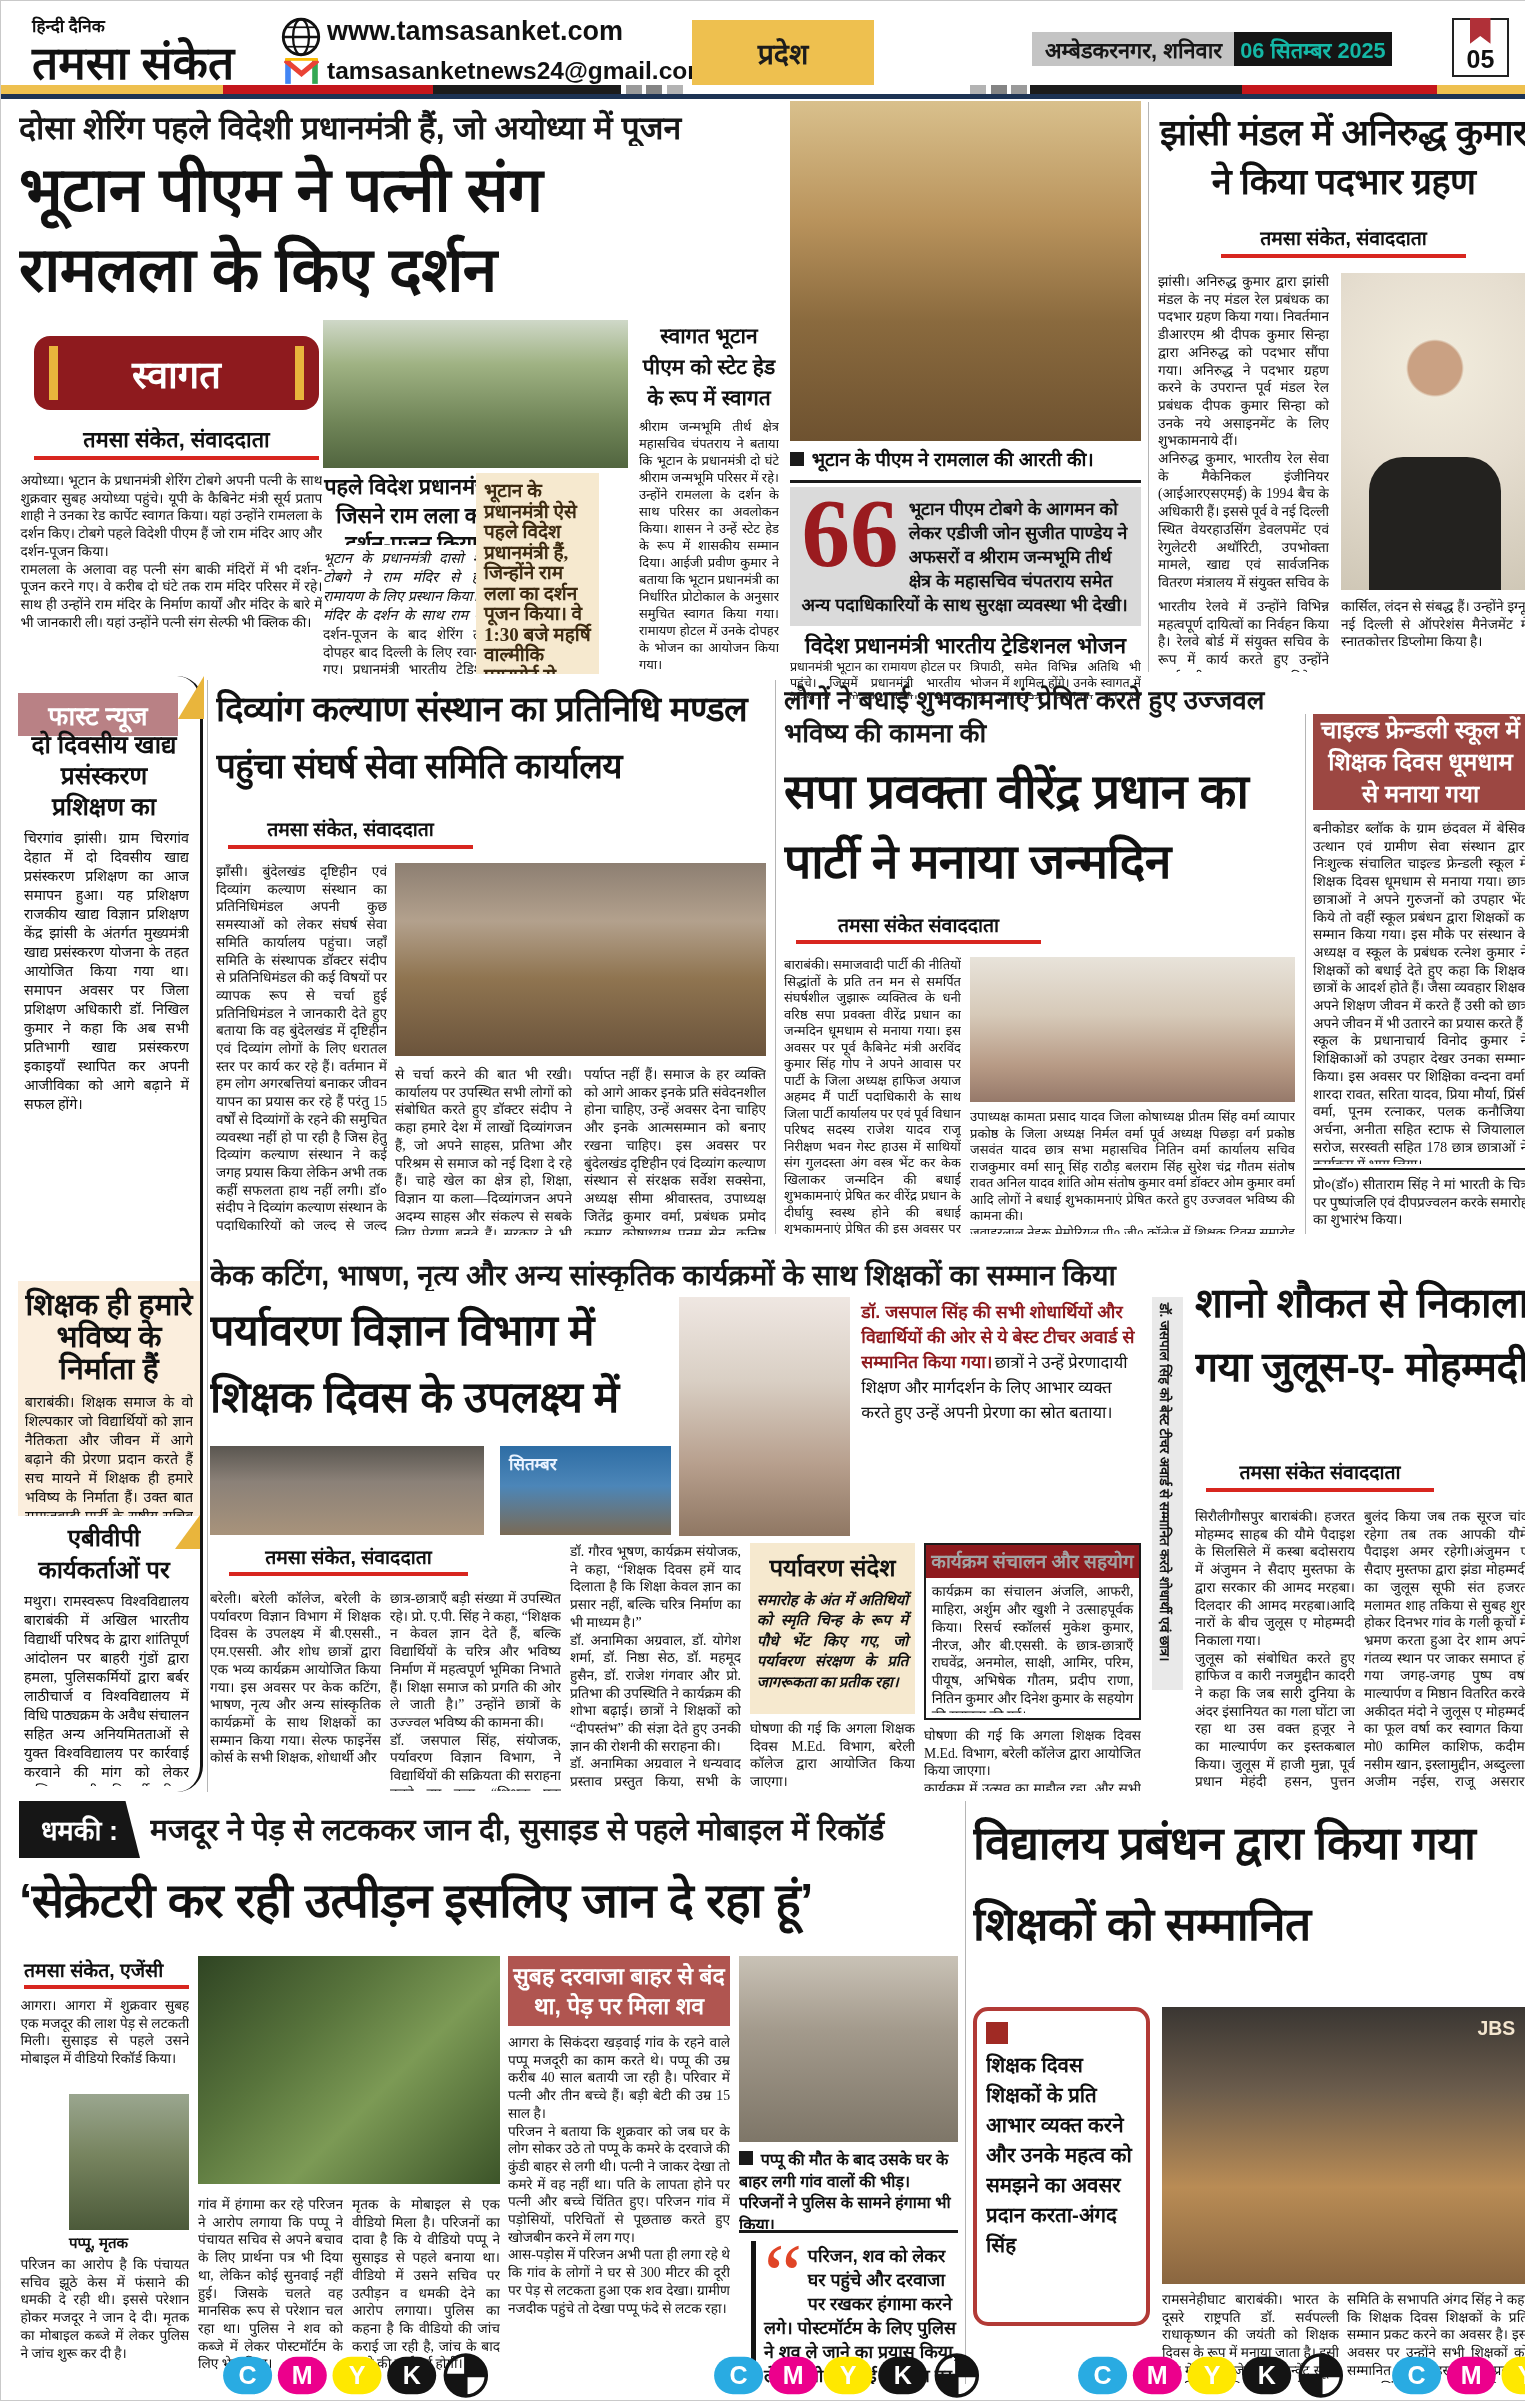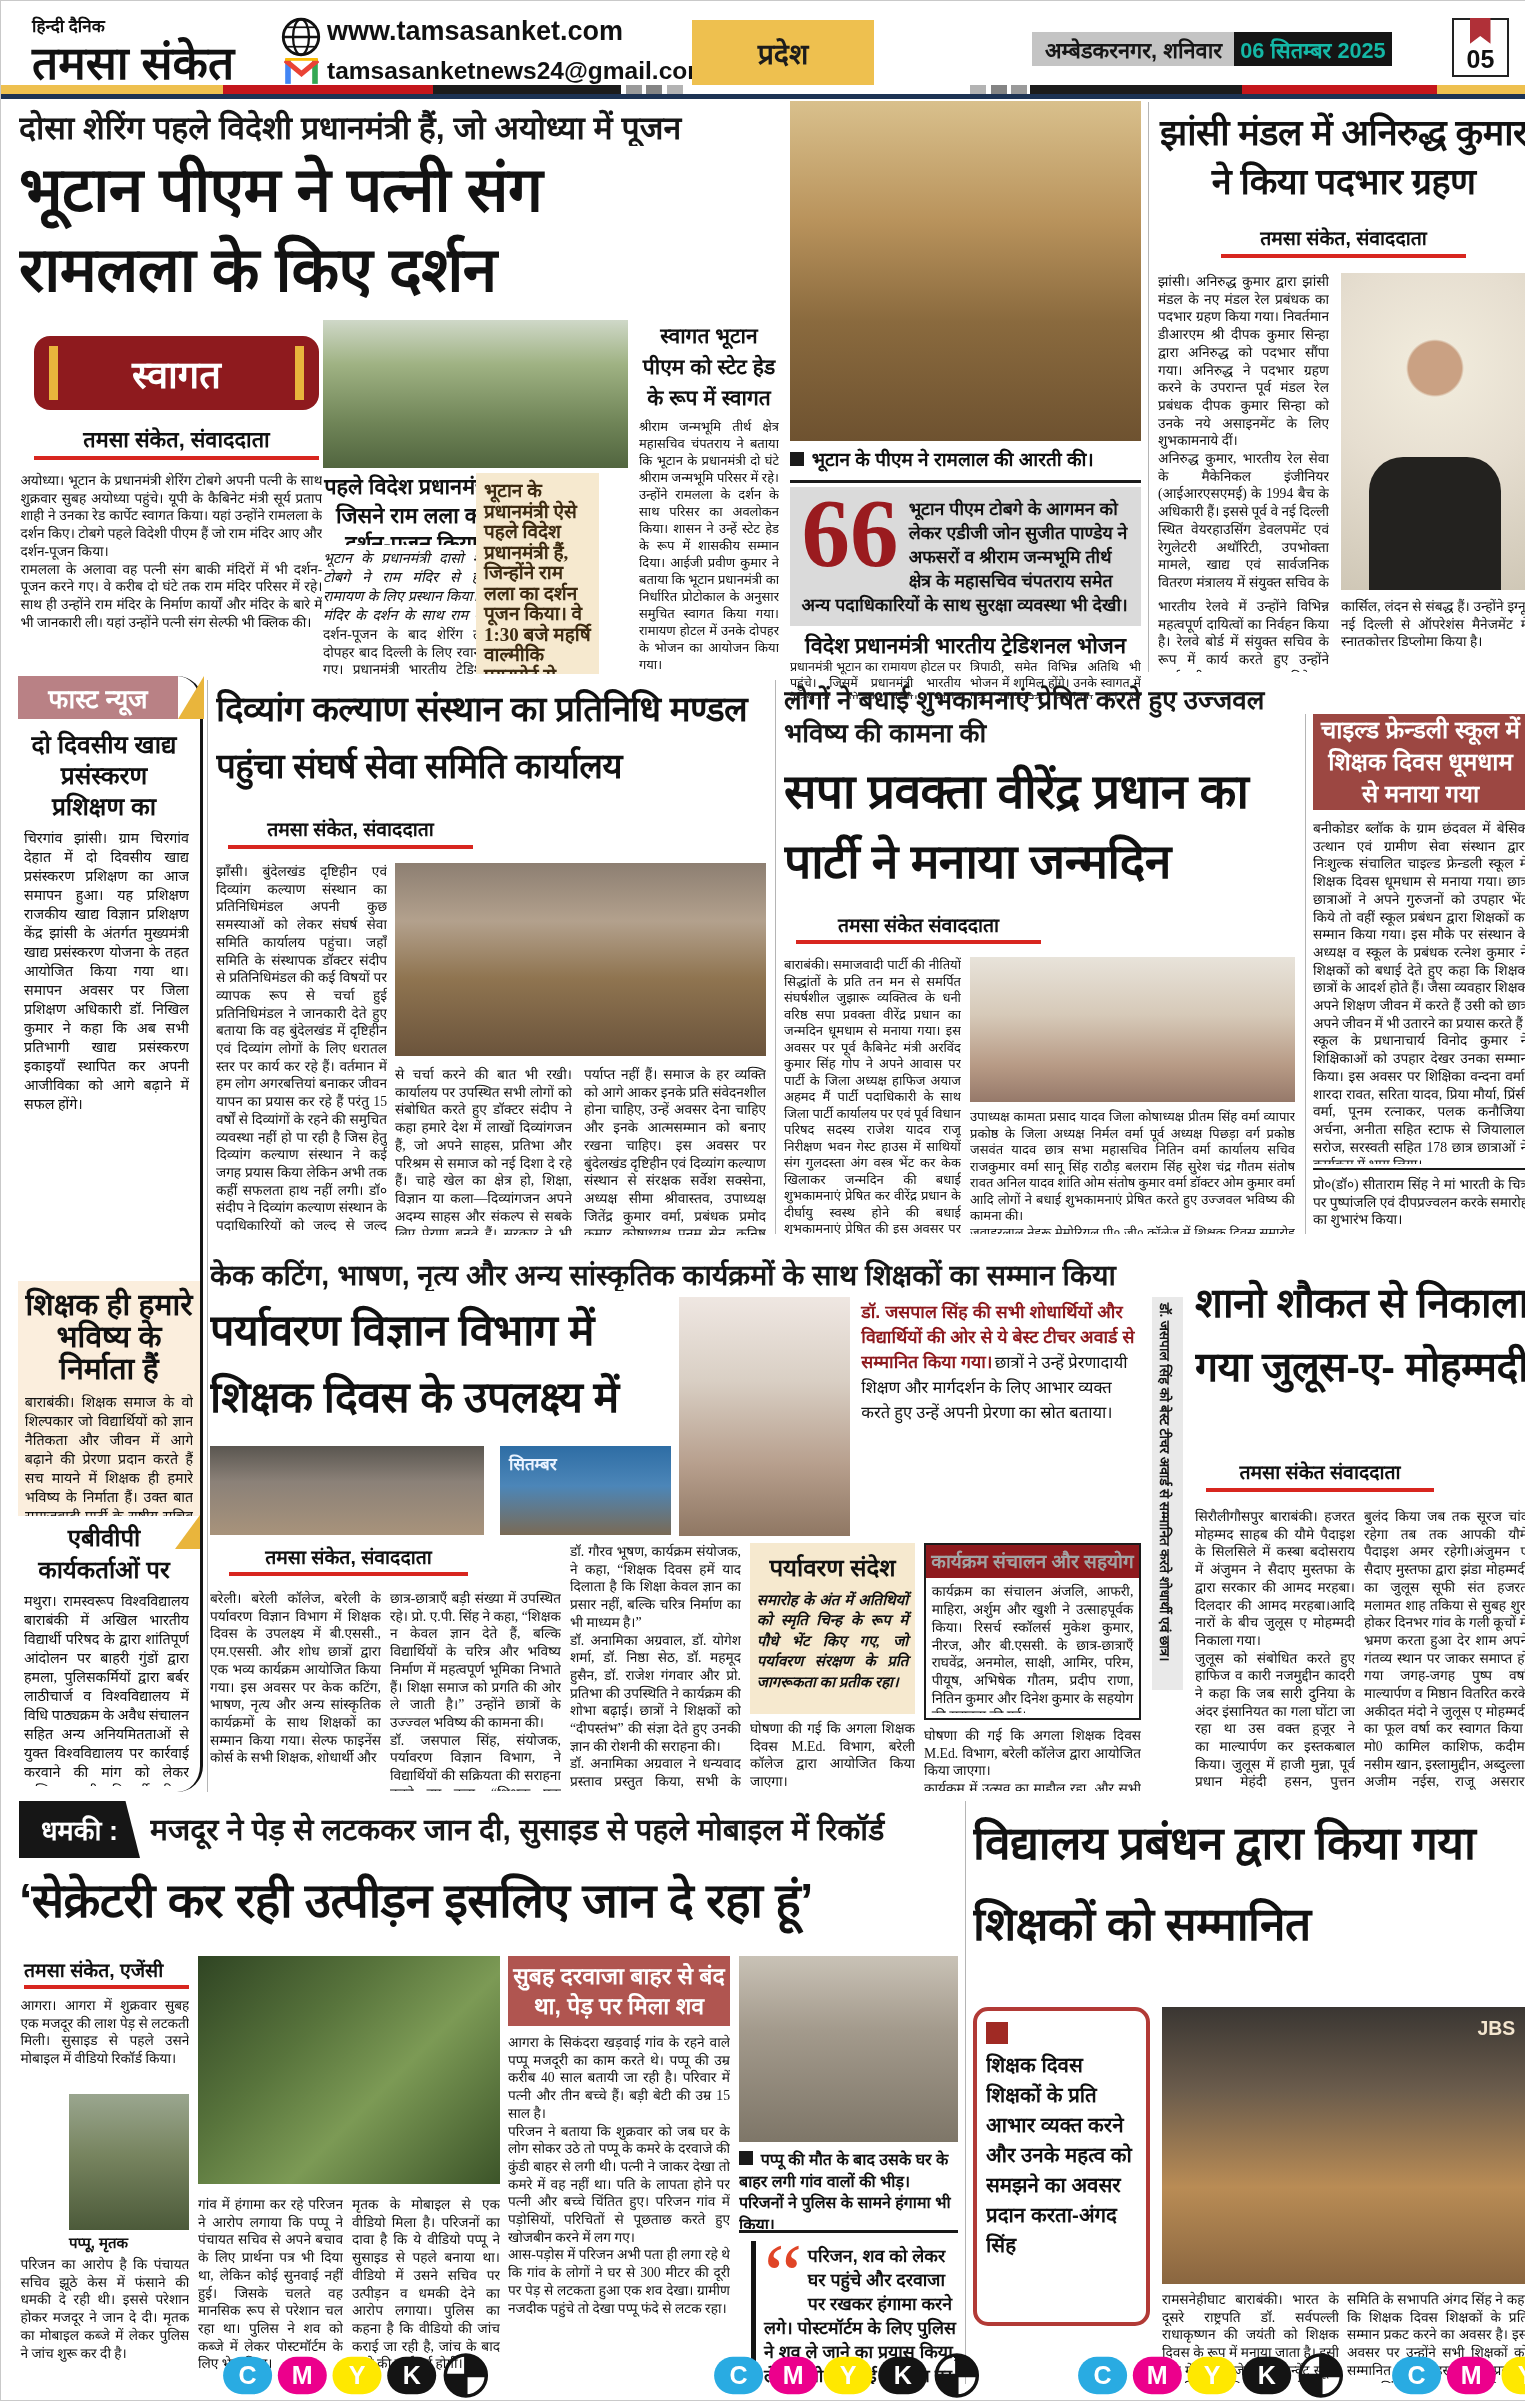--- a/index.html
+++ b/index.html
@@ -126,21 +126,21 @@
   <div class="abs redrule" style="left:1220px;top:253px;width:245px;"></div>
   <div class="abs body-txt" style="left:1157px;top:272px;width:171px;height:319px;">झांसी। अनिरुद्ध कुमार द्वारा झांसी मंडल के नए मंडल रेल प्रबंधक का पदभार ग्रहण किया गया। निवर्तमान डीआरएम श्री दीपक कुमार सिन्हा द्वारा अनिरुद्ध को पदभार सौंपा गया। अनिरुद्ध ने पदभार ग्रहण करने के उपरान्त पूर्व मंडल रेल प्रबंधक दीपक कुमार सिन्हा को उनके नये असाइनमेंट के लिए शुभकामनाये दीं।
 अनिरुद्ध कुमार, भारतीय रेल सेवा के मैकेनिकल इंजीनियर (आईआरएसएमई) के 1994 बैच के अधिकारी हैं। इससे पूर्व वे नई दिल्ली स्थित वेयरहाउसिंग डेवलपमेंट एवं रेगुलेटरी अथॉरिटी, उपभोक्ता मामले, खाद्य एवं सार्वजनिक वितरण मंत्रालय में संयुक्त सचिव के पद पर कार्यरत थे।</div>
   <div class="abs photo" style="left:1340px;top:272px;width:188px;height:317px;background:radial-gradient(circle at 50% 30%,#caa183 11%,#efe9da 12%,#e6ded0 45%,#cfc7b6 100%);">
     <div style="position:absolute;bottom:0;left:15%;width:70%;height:42%;background:#23221f;border-radius:34px 34px 0 0;"></div>
   </div>
   <div class="abs body-txt" style="left:1157px;top:597px;width:171px;height:74px;">भारतीय रेलवे में उन्होंने विभिन्न महत्वपूर्ण दायित्वों का निर्वहन किया है। रेलवे बोर्ड में संयुक्त सचिव के रूप में कार्य करते हुए उन्होंने कार्यकारी निदेशक (आधुनिकीकरण), मुख्य परियोजना प्रबंधक (आईटी) एवं महाप्रबंधक (रोलिंग स्टॉक डिजाइन) के पदों पर भी कार्य किया है।</div>
   <div class="abs body-txt" style="left:1340px;top:597px;width:188px;height:74px;">कार्सिल, लंदन से संबद्ध हैं। उन्होंने इग्नू, नई दिल्ली से ऑपरेशंस मैनेजमेंट में स्नातकोत्तर डिप्लोमा किया है।</div>
 
   <div class="abs side-box" style="left:17px;top:675px;width:185px;height:1116px;"></div>
-  <div class="abs" style="left:17px;top:675px;width:160px;height:43px;background:#b98185;display:flex;align-items:center;justify-content:center;">
+  <div class="abs" style="left:17px;top:692px;width:160px;height:43px;background:#b98185;display:flex;align-items:center;justify-content:center;">
     <span class="brand" style="font-size:26px;color:#fff;">फास्ट न्यूज</span>
   </div>
   <div class="tri" style="left:177px;top:675px;border-width:0 0 43px 26px;border-color:transparent transparent #e9b53c transparent;"></div>
   <div class="abs cap clip" style="left:23px;top:728px;width:160px;height:95px;font-size:24.5px;line-height:31px;text-align:center;">दो दिवसीय खाद्य प्रसंस्करण प्रशिक्षण का समापन</div>
   <div class="abs body-txt" style="left:23px;top:828px;width:165px;height:445px;font-size:14.3px;line-height:19px;">चिरगांव झांसी। ग्राम चिरगांव देहात में दो दिवसीय खाद्य प्रसंस्करण प्रशिक्षण का आज समापन हुआ। यह प्रशिक्षण राजकीय खाद्य विज्ञान प्रशिक्षण केंद्र झांसी के अंतर्गत मुख्यमंत्री खाद्य प्रसंस्करण योजना के तहत आयोजित किया गया था। समापन अवसर पर जिला प्रशिक्षण अधिकारी डॉ. निखिल कुमार ने कहा कि अब सभी प्रतिभागी खाद्य प्रसंस्करण इकाइयाँ स्थापित कर अपनी आजीविका को आगे बढ़ाने में सफल होंगे।</div>
   <div class="abs clip" style="left:17px;top:1280px;width:182px;height:235px;background:#fbeedd;padding:8px 6.8px;">
     <div class="cap" style="font-size:30px;line-height:32px;text-align:center;">शिक्षक ही हमारे भविष्य के निर्माता हैं</div>
     <div class="body-txt" style="margin-top:8px;font-size:14.3px;line-height:19px;height:165px;">बाराबंकी। शिक्षक समाज के वो शिल्पकार जो विद्यार्थियों को ज्ञान नैतिकता और जीवन में आगे बढ़ाने की प्रेरणा प्रदान करते हैं सच मायने में शिक्षक ही हमारे भविष्य के निर्माता हैं। उक्त बात समाजवादी पार्टी के राष्ट्रीय सचिव पूर्व कैबिनेट मंत्री अरविंद कुमार सिंह गोप ने डॉक्टर सर्वपल्ली राधाकृष्णन जी की जयंती पर पूर्व कैबिनेट मंत्री गोप के सिविल लाइन स्थित निज निवास पर सामाजिक संस्था करवाने इंसानियत के पदाधिकारियों द्वारा आयोजित शिक्षक सम्मान समारोह में गोप ने शिक्षकों को प्रतीक चिन्ह और गिफ्ट भेंट करते हुए व्यक्त किये।</div>
   </div>
   <div class="tri" style="left:174px;top:1514px;border-width:0 0 34px 25px;border-color:transparent transparent #e9b53c transparent;"></div>

